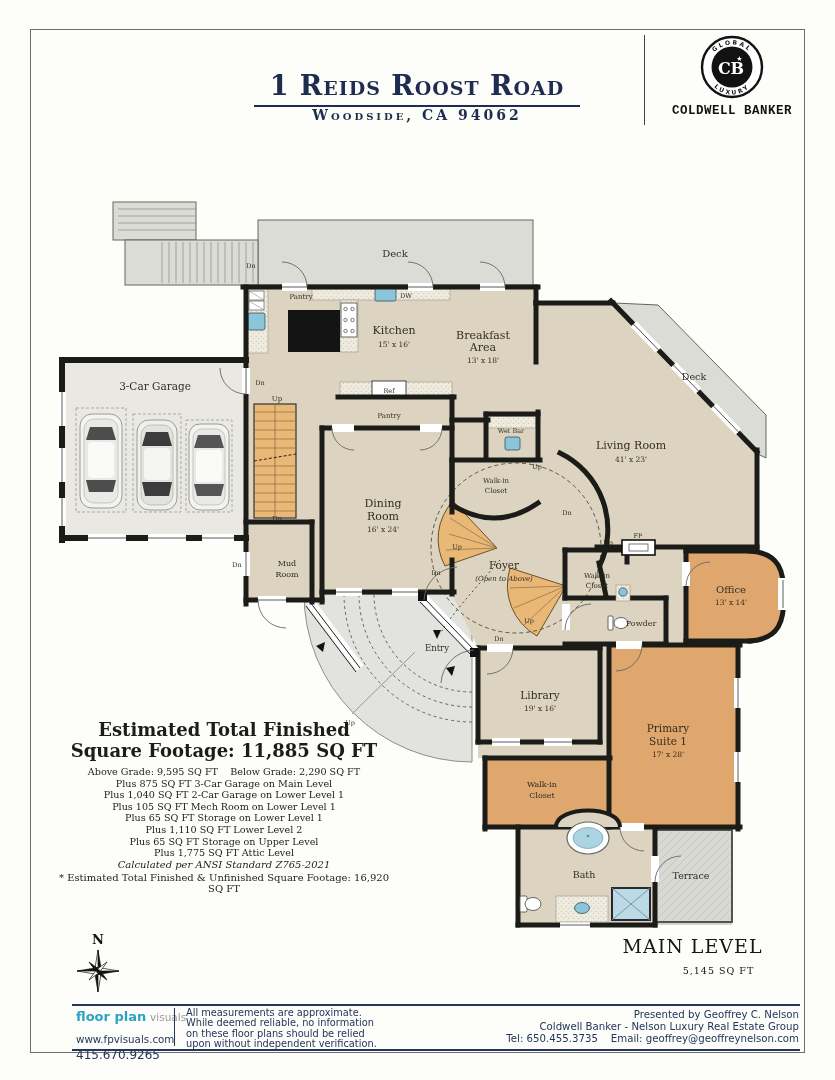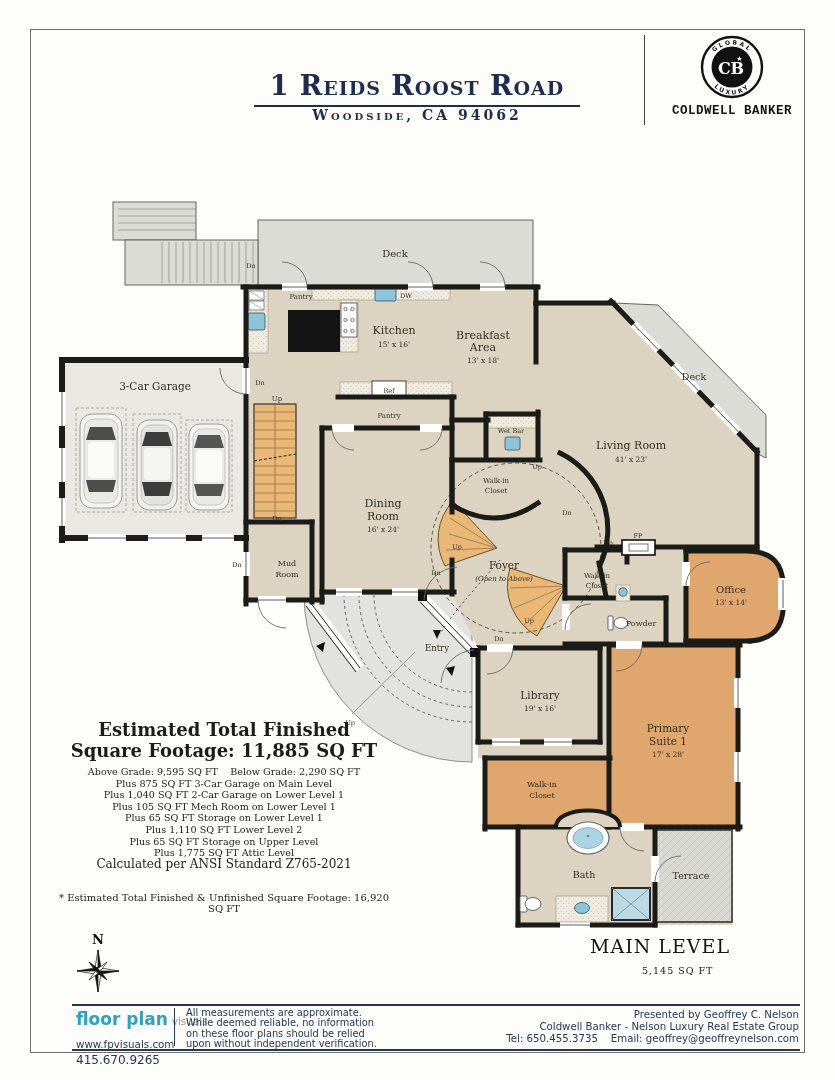--- a/index.html
+++ b/index.html
@@ -11,35 +11,35 @@
   .city{font-size:14px;font-variant:small-caps;letter-spacing:3px;font-weight:600;}
   .vdiv{position:absolute;left:644px;top:35px;width:1px;height:90px;background:#444;}
   .logo{position:absolute;left:652px;top:33px;width:160px;text-align:center;}
   .logo svg{display:block;margin:0 auto;}
   .logo-name{margin-top:3px;font-family:Liberation Mono, monospace;font-weight:bold;font-size:12.5px;letter-spacing:.5px;color:#121212;}
   
   .estimate{position:absolute;left:56px;top:719px;width:336px;text-align:center;color:#1d1c17;}
   .est-h{font-size:18px;font-weight:bold;line-height:21px;}
   .est-lines{margin-top:5px;}
   .est-line{font-size:9.6px;line-height:11.6px;}
-  .est-ansi{font-size:12px;line-height:11.6px;}
-  .est-foot{font-size:10px;margin-top:22px;}
+  .est-ansi{font-size:10px;line-height:11.6px;font-style:italic;}
+  .est-foot{font-size:10px;margin-top:2px;}
   
-  .mainlevel{position:absolute;left:590px;top:935px;width:205px;color:#17150f;}
+  .mainlevel{position:absolute;left:590px;top:935px;width:205px;text-align:center;color:#17150f;}
   .ml-name{font-size:19px;letter-spacing:1px;}
   .ml-sqft{font-size:9.5px;letter-spacing:1px;margin-top:8px;padding-left:52px;}
   
   .compass{position:absolute;left:70px;top:932px;width:56px;text-align:center;color:#101010;}
   .compass .n{font-size:13px;font-weight:bold;}
   
   .f-rule-top{position:absolute;left:72px;top:1004px;width:728px;height:2px;background:#24365e;}
   .f-rule-bot{position:absolute;left:72px;top:1049px;width:728px;height:2px;background:#24365e;}
   .f-left{position:absolute;left:76px;top:1009px;width:96px;font-family:"DejaVu Sans",sans-serif;color:#24365e;white-space:nowrap;}
   .f-logo{font-size:12px;}
-  .f-logo .fl-b{color:#2ba3c4;font-weight:bold;font-size:17px;}
+  .f-logo .fl-b{color:#2ba3c4;font-weight:bold;font-size:13px;}
   .f-logo .fl-l{color:#9a9a9a;font-size:10.5px;}
   .f-site{font-size:10.3px;margin-top:9px;}
   .f-phone{font-size:12px;margin-top:3px;}
   .f-div{position:absolute;left:174px;top:1008px;width:1px;height:38px;background:#24365e;}
   .f-disc{position:absolute;left:186px;top:1008px;width:260px;font-family:"DejaVu Sans",sans-serif;font-size:9.8px;line-height:10.4px;color:#24365e;}
   .f-right{position:absolute;right:36px;top:1009px;width:400px;text-align:right;font-family:"DejaVu Sans",sans-serif;font-size:10.2px;line-height:12px;color:#24365e;}
   
   .plan{position:absolute;left:0;top:0;}
   .plan text{font-family:"DejaVu Serif",serif;fill:#322e22;}
   .wall{stroke:#1b1b18;stroke-width:5;fill:none;stroke-linecap:square;}

